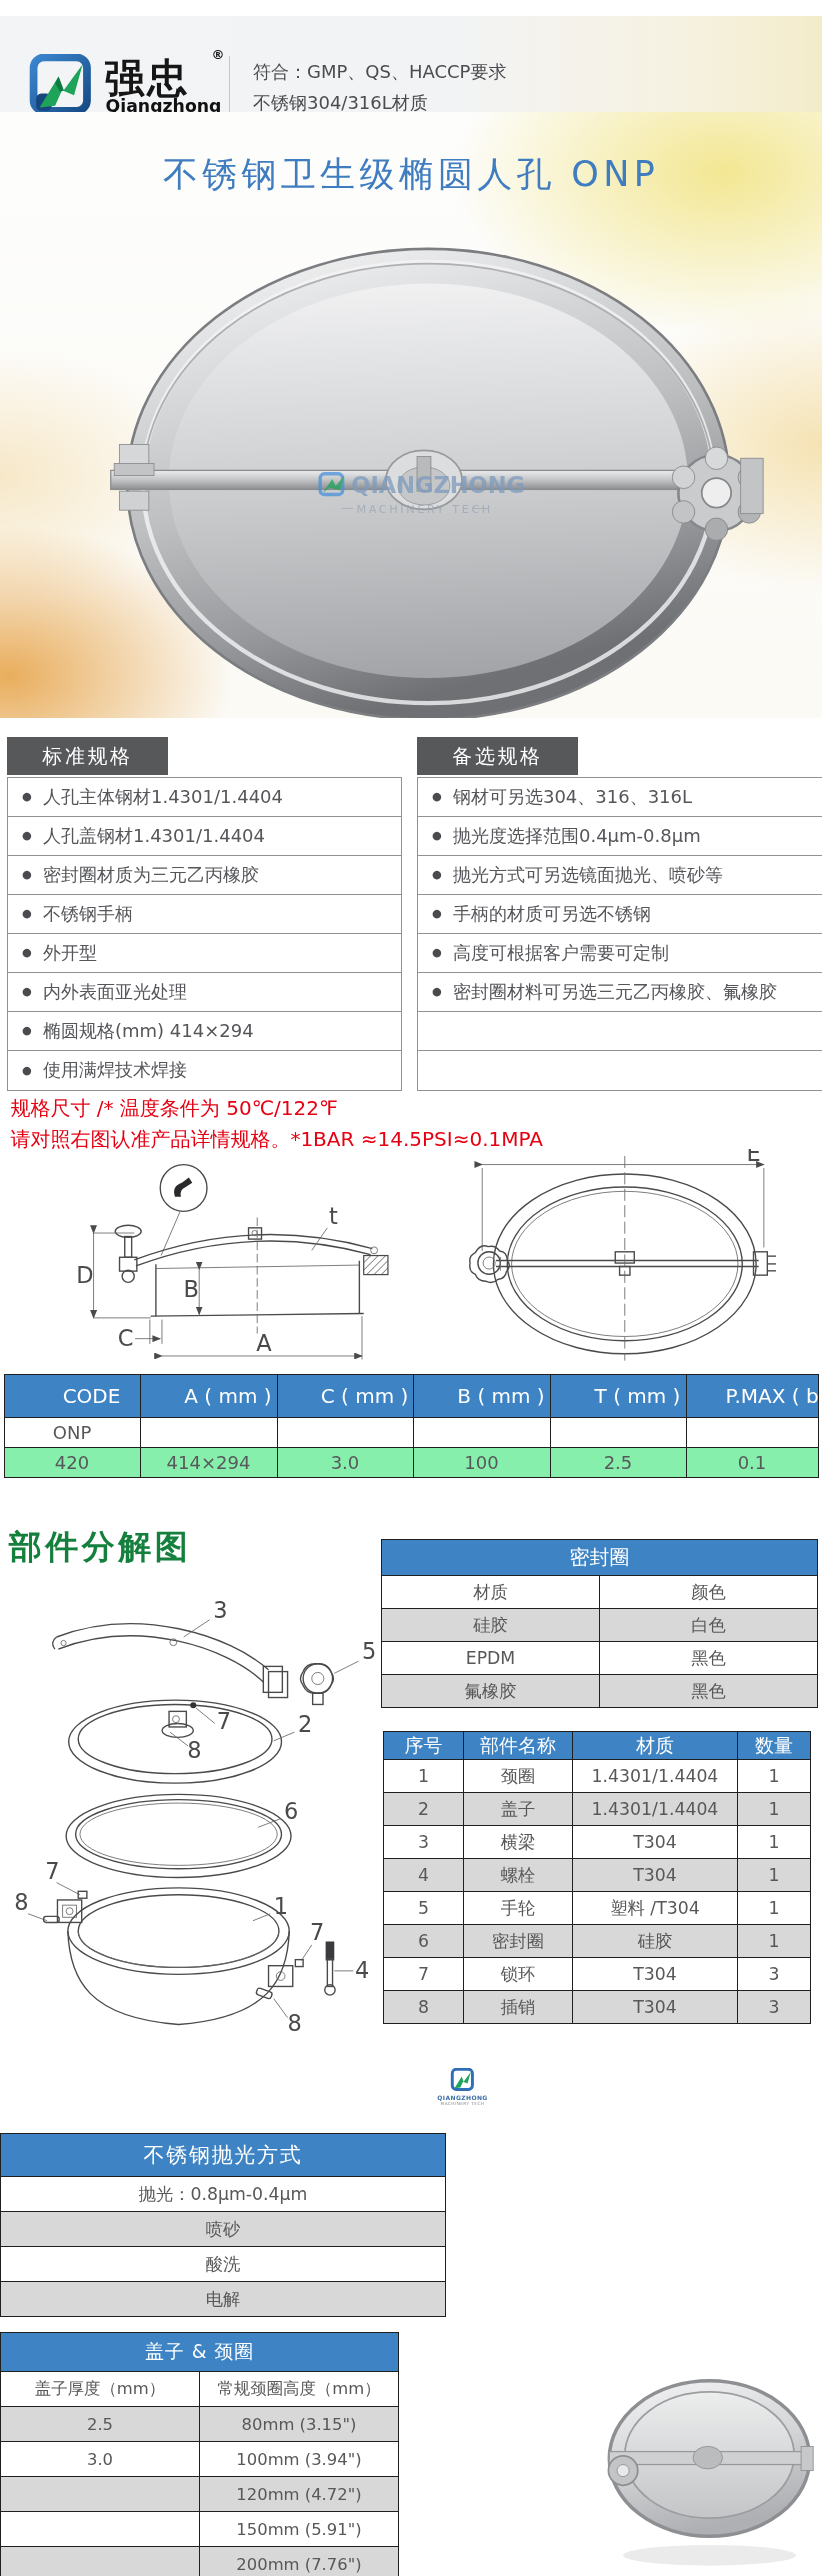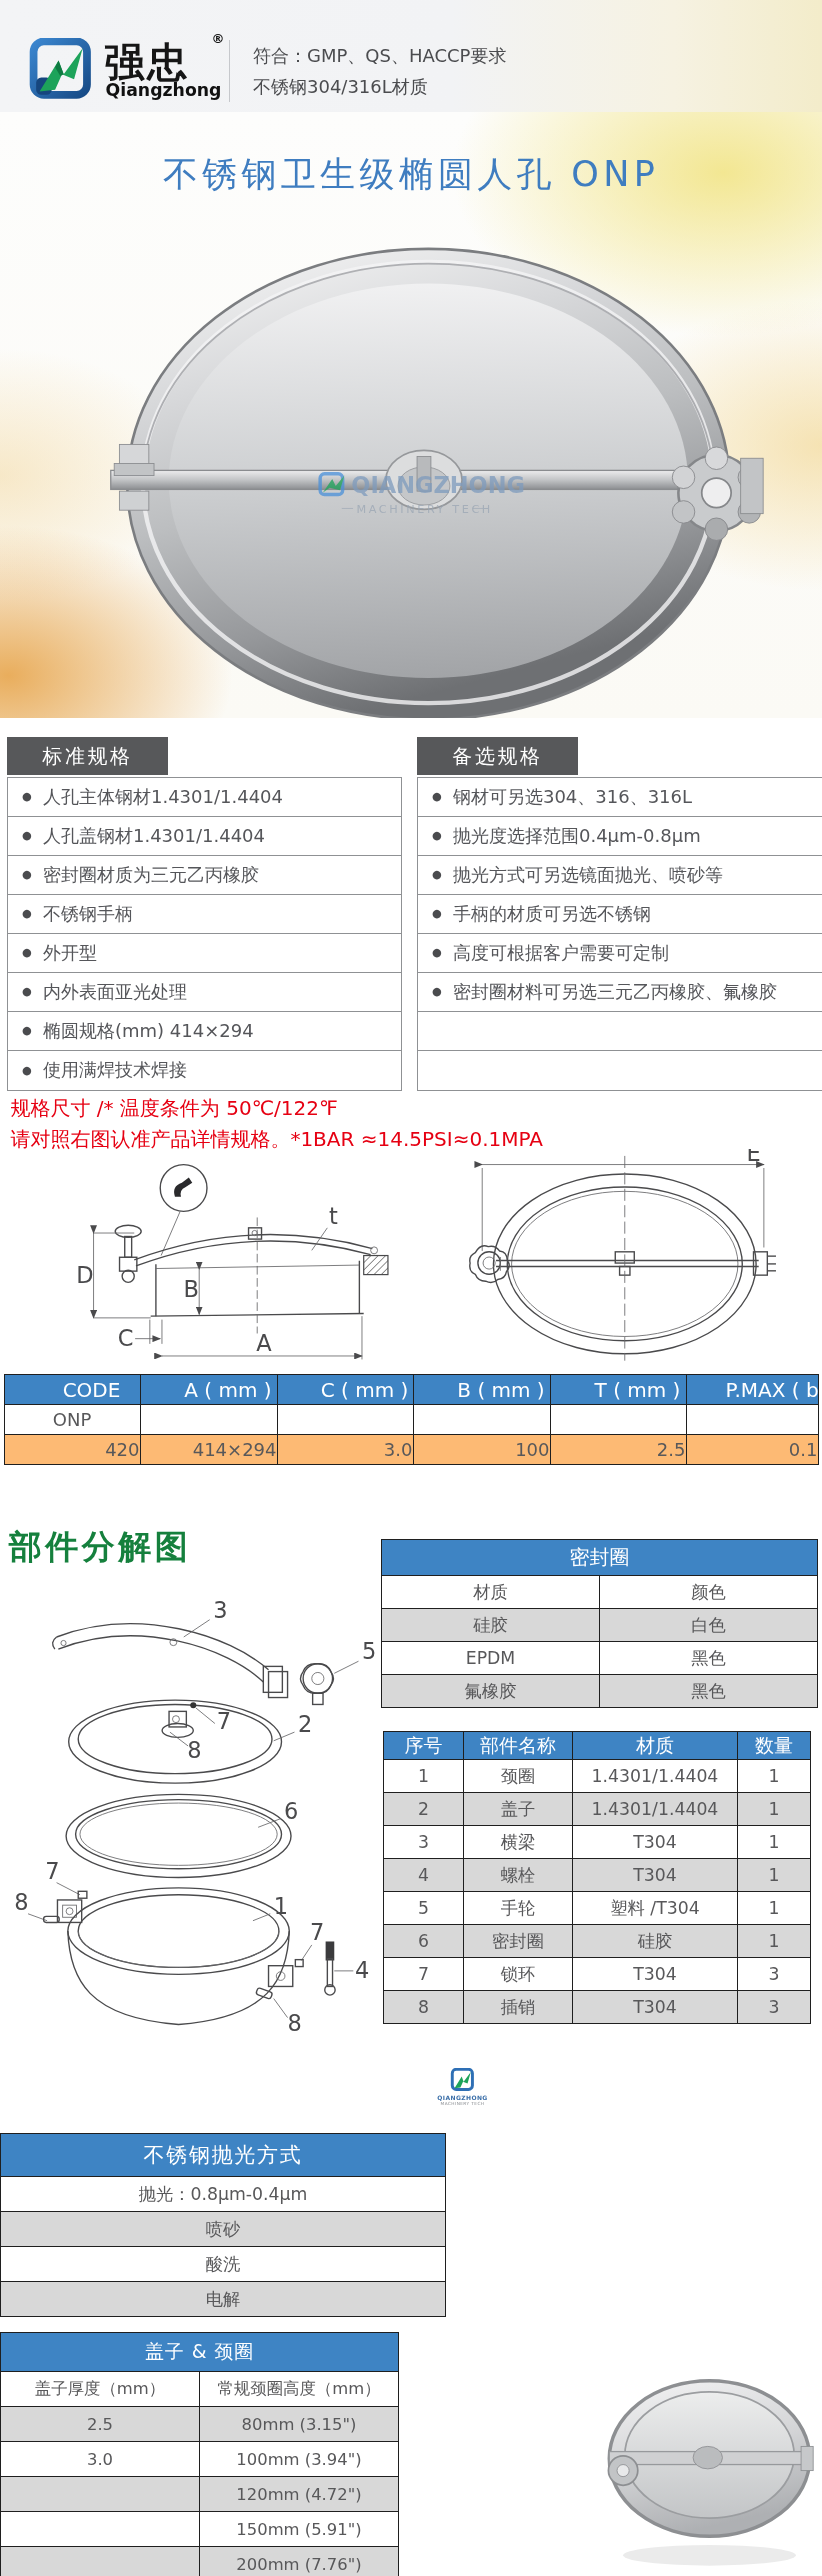--- a/index.html
+++ b/index.html
@@ -1,20 +1,20 @@
 <!DOCTYPE html>
 <html style="font-size:14px"><head>
 <meta charset="utf-8">
 <style>
   html,body{margin:0;padding:0;background:#fff;}
   *{box-sizing:border-box;font-family:"DejaVu Sans","Liberation Sans",sans-serif;}
   .page{position:relative;width:822px;height:2576px;background:#fff;overflow:hidden;margin:0 auto;}
 
   
-  .banner{position:absolute;left:0;top:0;width:822px;height:112px;
+  .banner{position:absolute;left:0;top:16px;width:822px;height:112px;
     background:linear-gradient(90deg,#f3f4f6 0%,#f2f3f5 55%,#f6f2e2 82%,#f3ecca 100%);}
   .logo-wrap{position:absolute;left:28.6px;top:38px;width:208px;height:66px;}
   .logo-icon{position:absolute;left:0;top:0;}
   .brand-cn{position:absolute;left:76px;top:-3.5px;font-size:40px;font-weight:900;color:#161616;letter-spacing:2.6px;}
   .reg{position:absolute;left:183px;top:-7px;font-size:13px;color:#161616;font-weight:700;}
   .brand-en{position:absolute;left:77px;top:42px;font-size:17.3px;font-weight:700;color:#111;}
   .v-div{position:absolute;left:229px;top:40px;width:0.9px;height:62px;background:#c6c8cc;}
   .taglines{position:absolute;left:253px;top:40px;font-size:18px;color:#4b4c4f;line-height:31px;}
 
   
@@ -44,23 +44,23 @@
   
   .note{position:absolute;left:10.4px;top:1093px;font-size:20px;color:#e60012;line-height:31px;}
 
   
   table.tbl{border-collapse:collapse;table-layout:fixed;background:#fff;border:1.7px solid #1f1f1f;}
   table.tbl th,table.tbl td{border:0.9px solid #1f1f1f;text-align:center;font-weight:400;
     color:#58585a;padding:0;overflow:hidden;white-space:nowrap;}
   table.tbl .hd{background:#3e84c4;color:#fff;}
 
   .size-table{position:absolute;left:3.5px;top:1374px;width:815px;font-size:18px;}
-  .size-table .hd{font-size:20px;height:30px;padding-left:39px;}
+  .size-table .hd{font-size:20px;height:43px;padding-left:39px;}
   .size-table td{height:30px;}
-  .size-table tr.alt td{background:#fdba74;text-align:right;}
+  .size-table tr.alt td{background:#86efac;}
 
   .seal-table{position:absolute;left:381px;top:1539px;width:437px;font-size:17.3px;}
   .seal-table .hd{font-size:20px;height:36px;}
   .seal-table td{height:33px;}
   .seal-table td.alt{background:#d8d8d8;}
 
   .parts-table{position:absolute;left:383px;top:1731px;width:428px;font-size:17.3px;}
   .parts-table .hd{font-size:19px;height:28px;}
   .parts-table td{height:33px;}
   .parts-table tr.alt td{background:#d8d8d8;}

